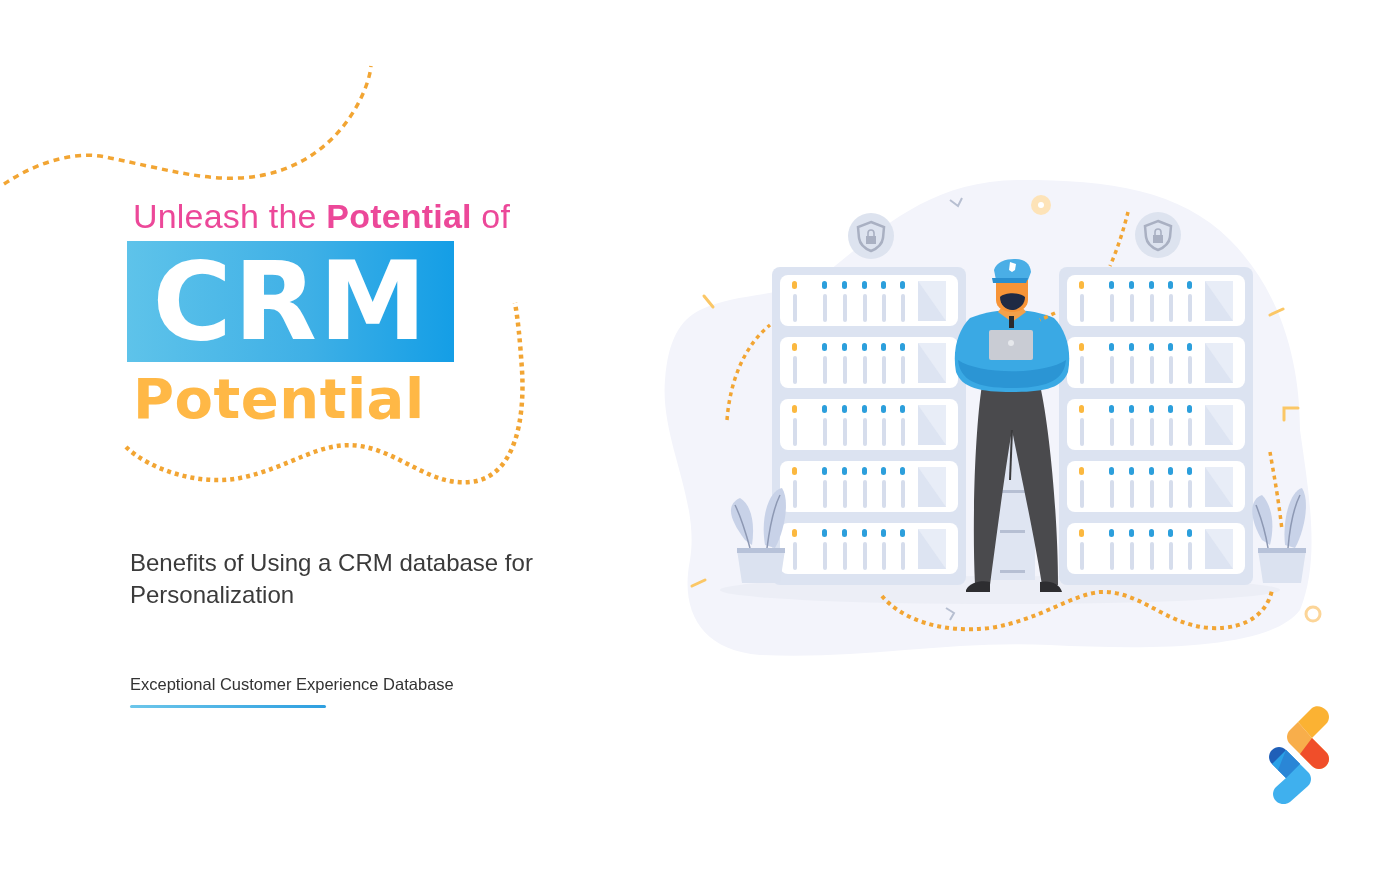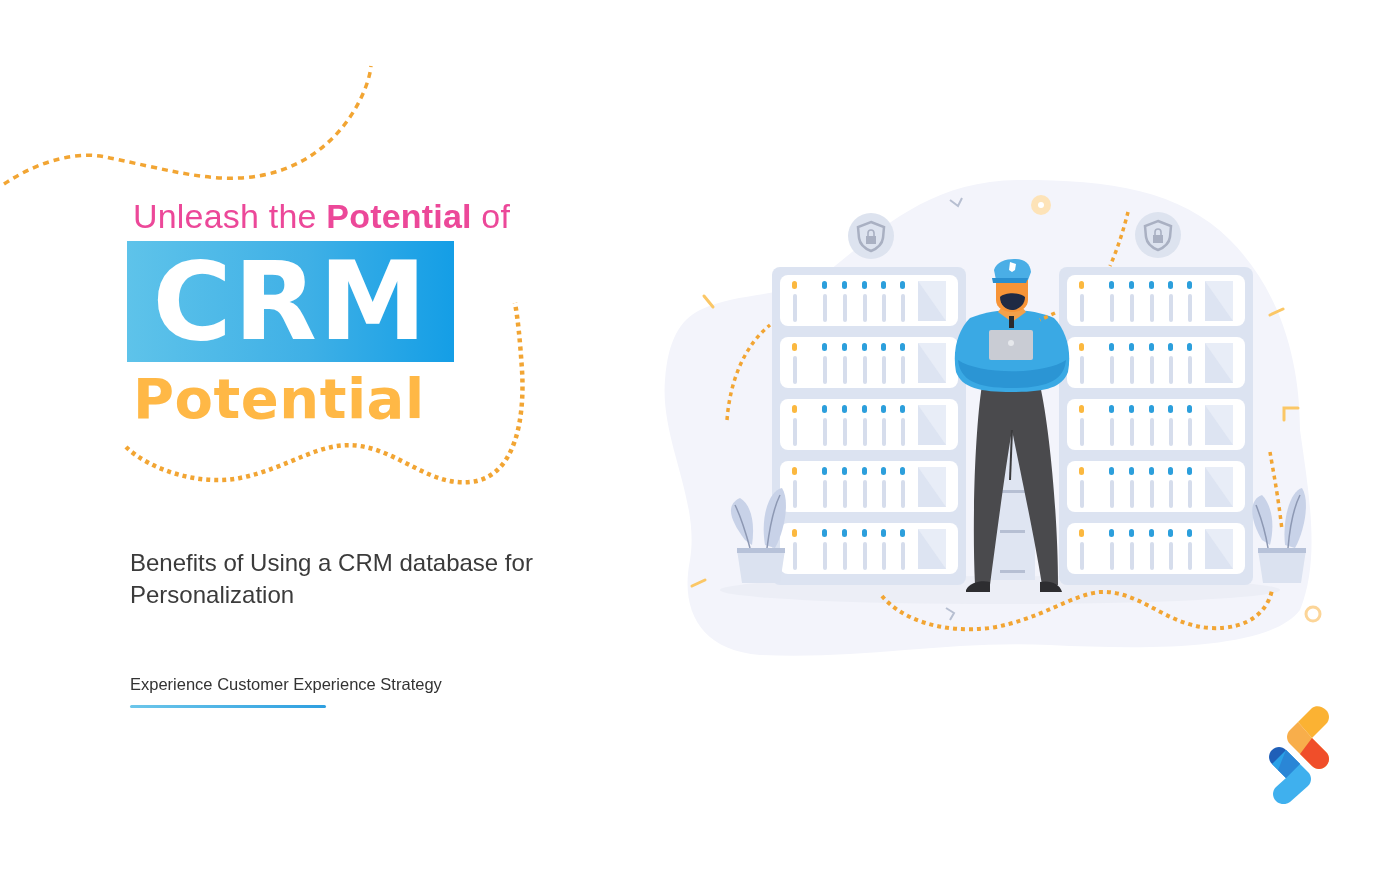--- a/index.html
+++ b/index.html
@@ -30,21 +30,21 @@
 </div>
 
 <div class="abs crm-box">
   <div class="abs crm-text">CRM</div>
 </div>
 
 <div class="abs database">Potential</div>
 
 <div class="abs subtitle">Benefits of Using a CRM database for Personalization</div>
 
-<div class="abs tagline">Experience Customer Experience Strategy</div>
+<div class="abs tagline">Exceptional Customer Experience Database</div>
 <div class="abs tag-underline"></div>
 
 <svg id="illustration" class="abs" width="700" height="540" viewBox="640 150 700 540">
 
   <g>
     <path d="M700,310 C740,290 790,300 830,270 C880,230 930,180 1020,180 C1110,180 1180,190 1230,240 C1280,290 1300,360 1300,430 C1310,500 1320,560 1300,610 C1270,650 1150,650 1050,645 C950,640 860,660 760,655 C700,650 680,610 690,560 C700,500 660,440 665,380 C668,340 680,320 700,310 Z" fill="#f3f4fb"></path>
     <ellipse cx="1000" cy="590" rx="280" ry="14" fill="#eceef6"></ellipse>
   </g>
 
   <g>

